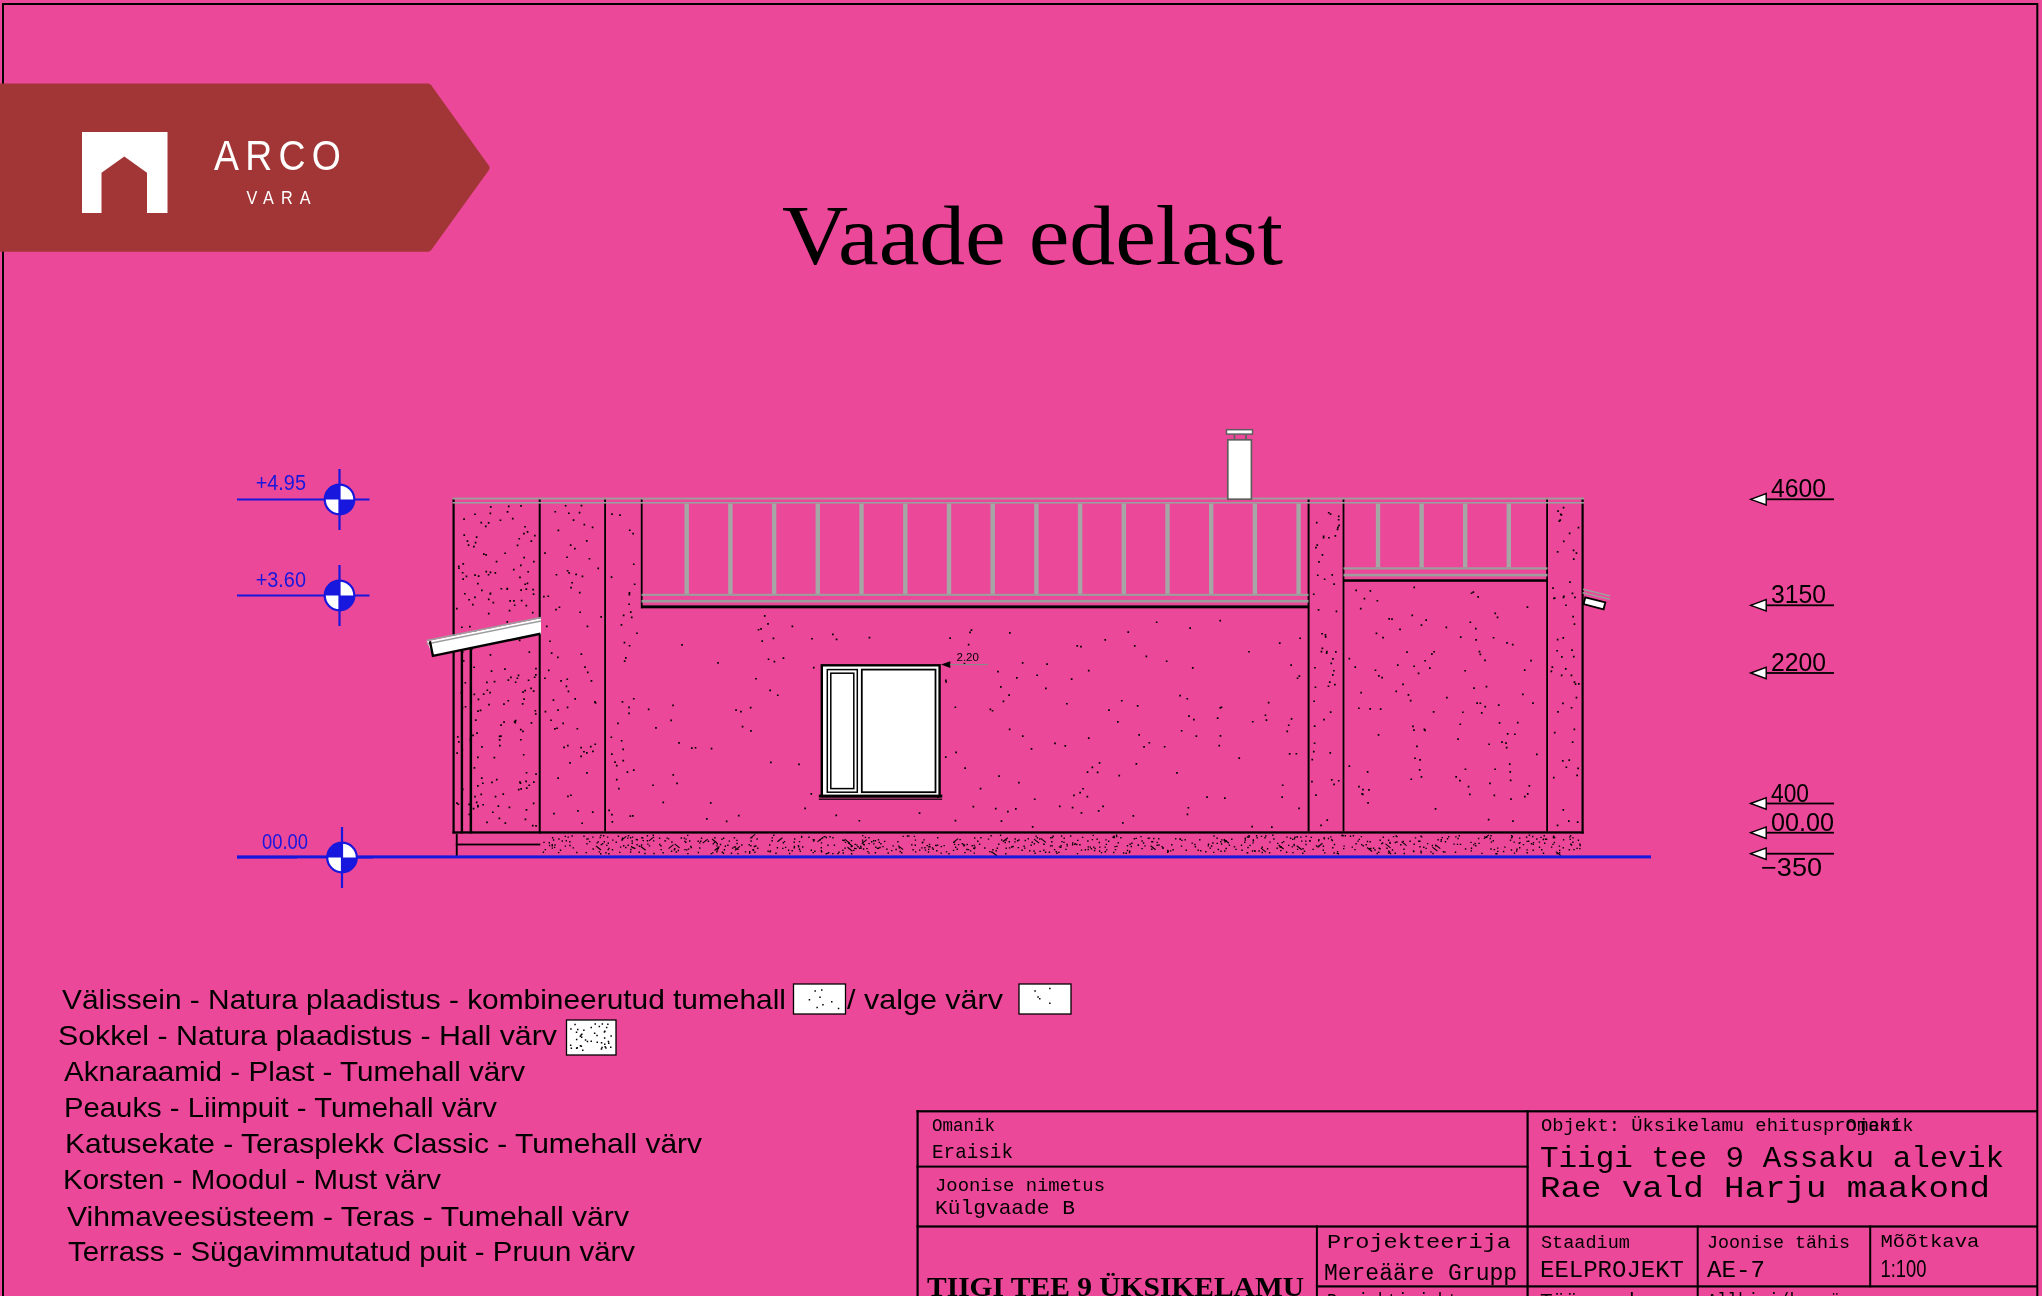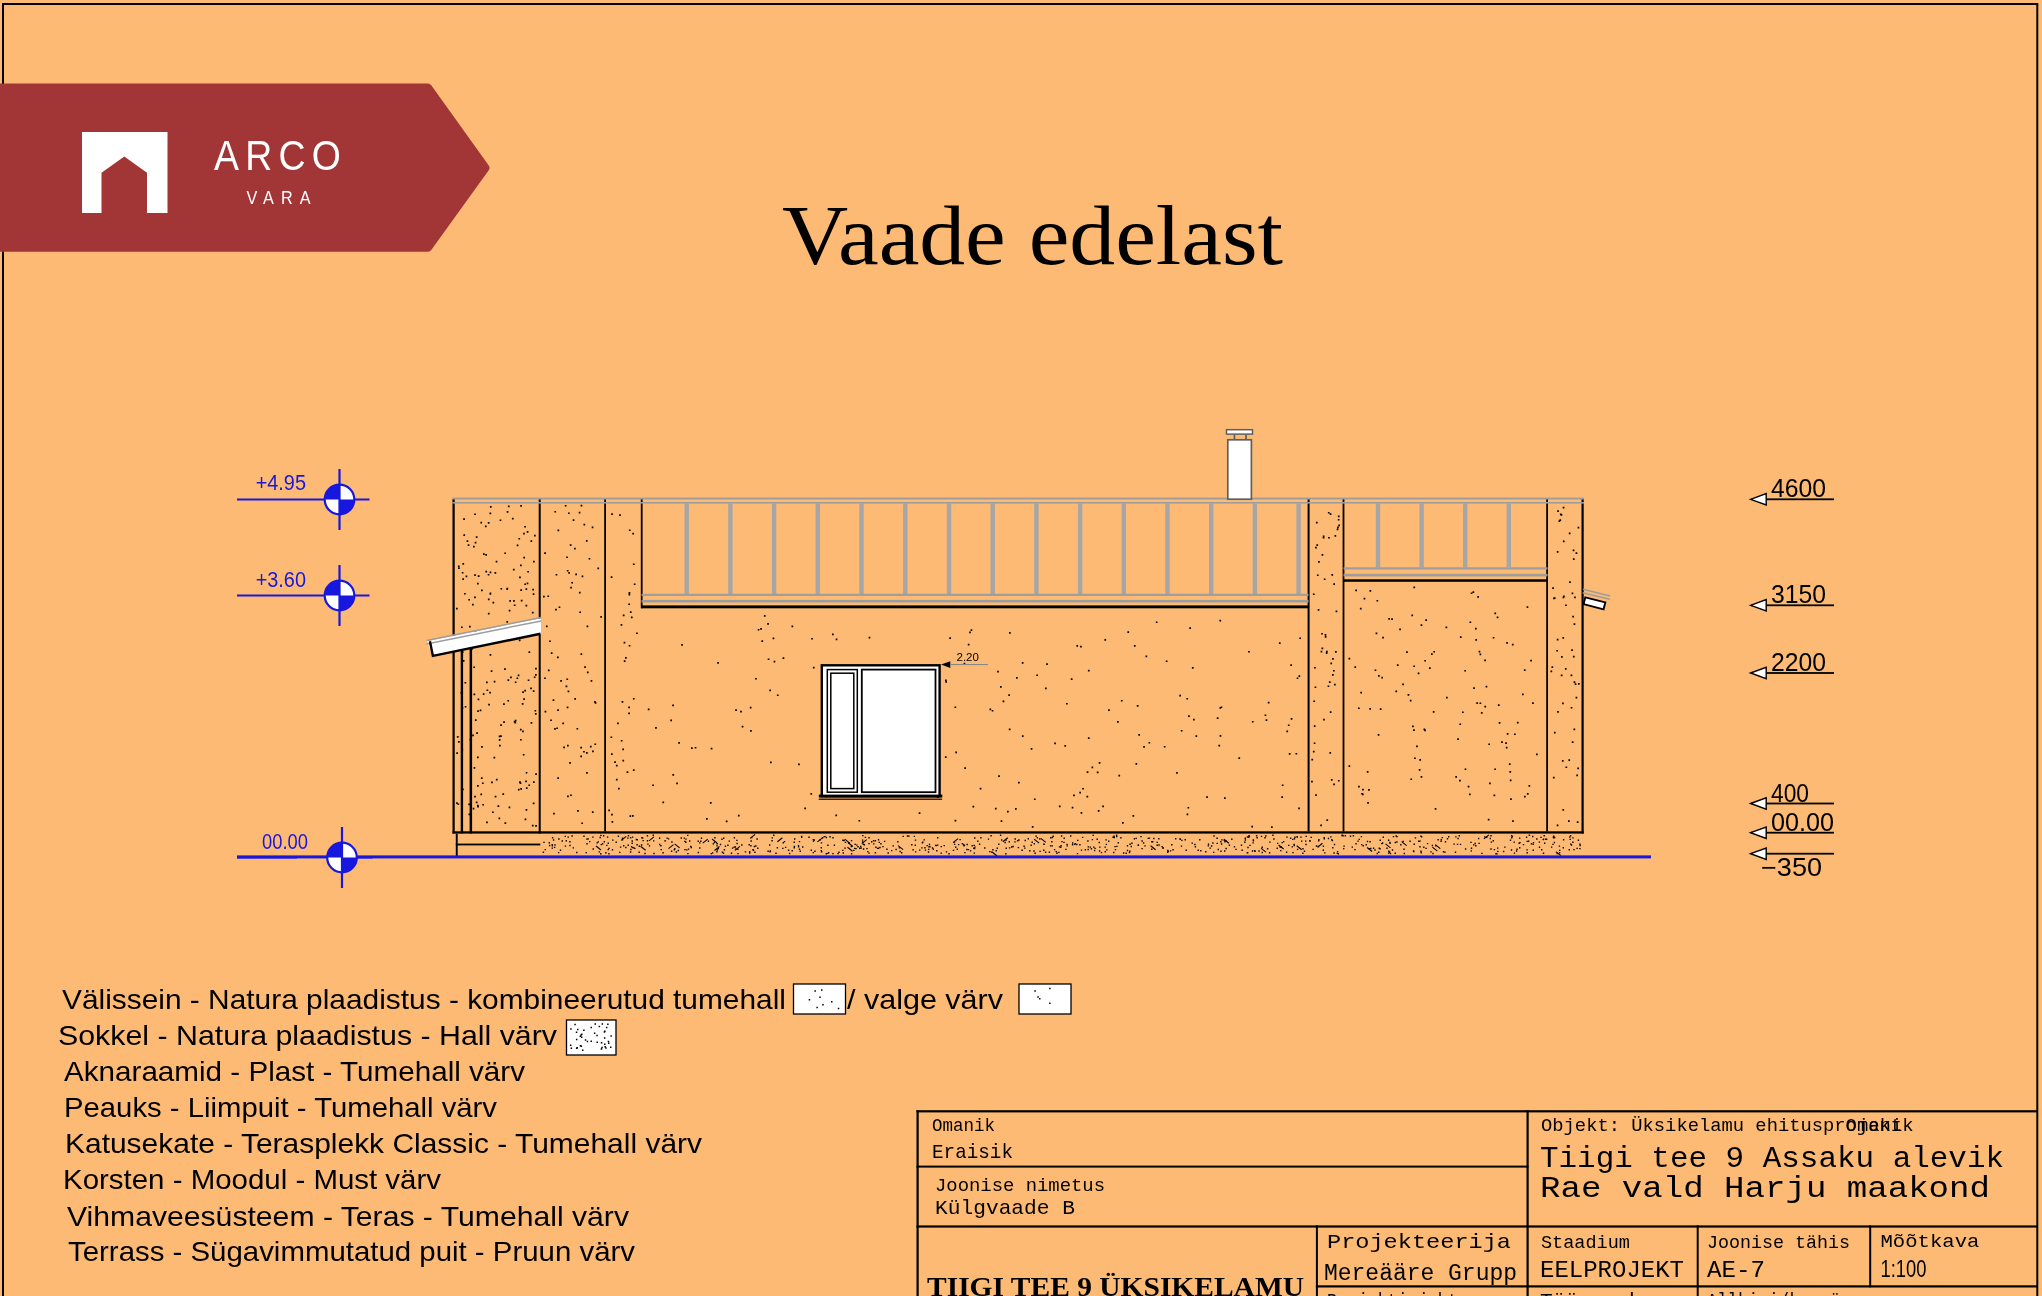--- a/index.html
+++ b/index.html
@@ -1,15 +1,15 @@
 <!DOCTYPE html>
 <html><head><meta charset="utf-8">
 <style>
 html,body{margin:0;padding:0;background:#fff;}
-#page{position:relative;width:2042px;height:1296px;overflow:hidden;background:#fdba74;}
+#page{position:relative;width:2042px;height:1296px;overflow:hidden;background:#ec4899;}
 </style></head>
 <body>
 <div id="page">
 <svg width="2042" height="1296" viewBox="0 0 2042 1296">
 <rect x="2" y="3" width="2035" height="2" fill="#000"></rect>
       <rect x="2" y="3" width="2" height="1293" fill="#000"></rect>
       <rect x="2036.3" y="3" width="2" height="1293" fill="#000"></rect>
       <polygon points="0,87.5 428,87.5 485.5,167.8 428,247.7 0,247.7" fill="#a23636" stroke="#a23636" stroke-width="8" stroke-linejoin="round"></polygon>
       <rect x="82" y="132" width="85.5" height="81" fill="#fff"></rect>
       <path d="M101.5 213 V172.8 L124.3 156.5 L147 172.8 V213 Z" fill="#a23636"></path>

